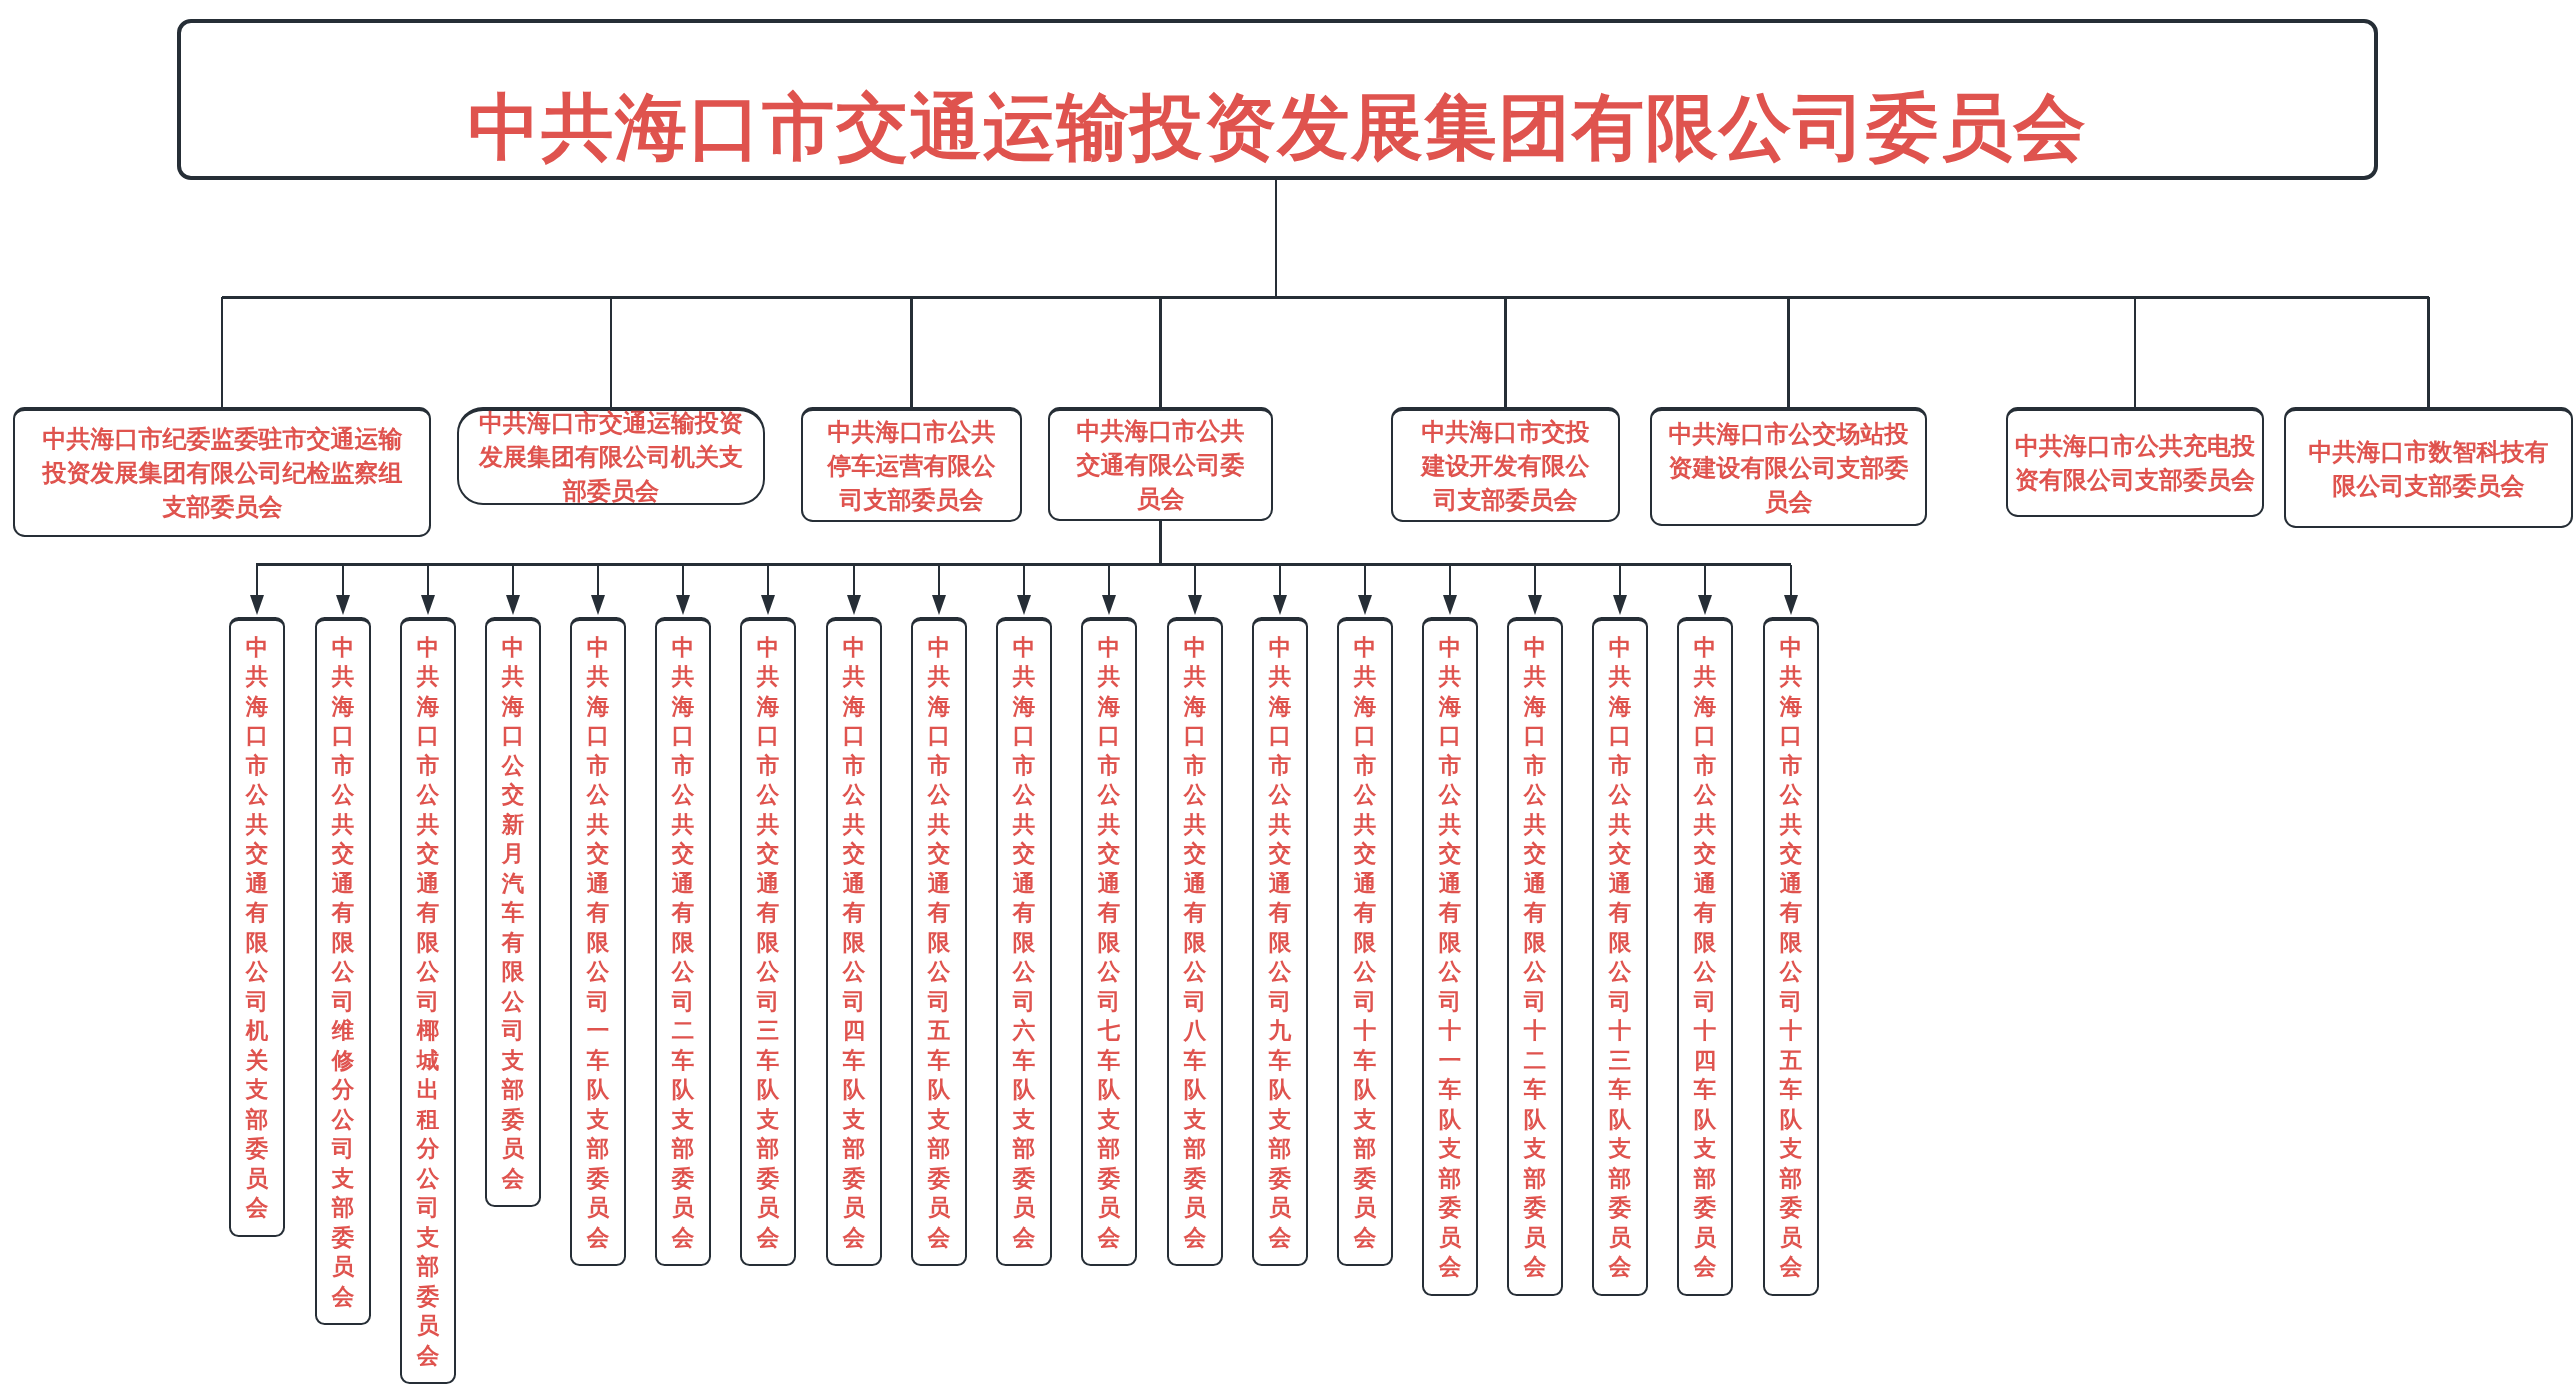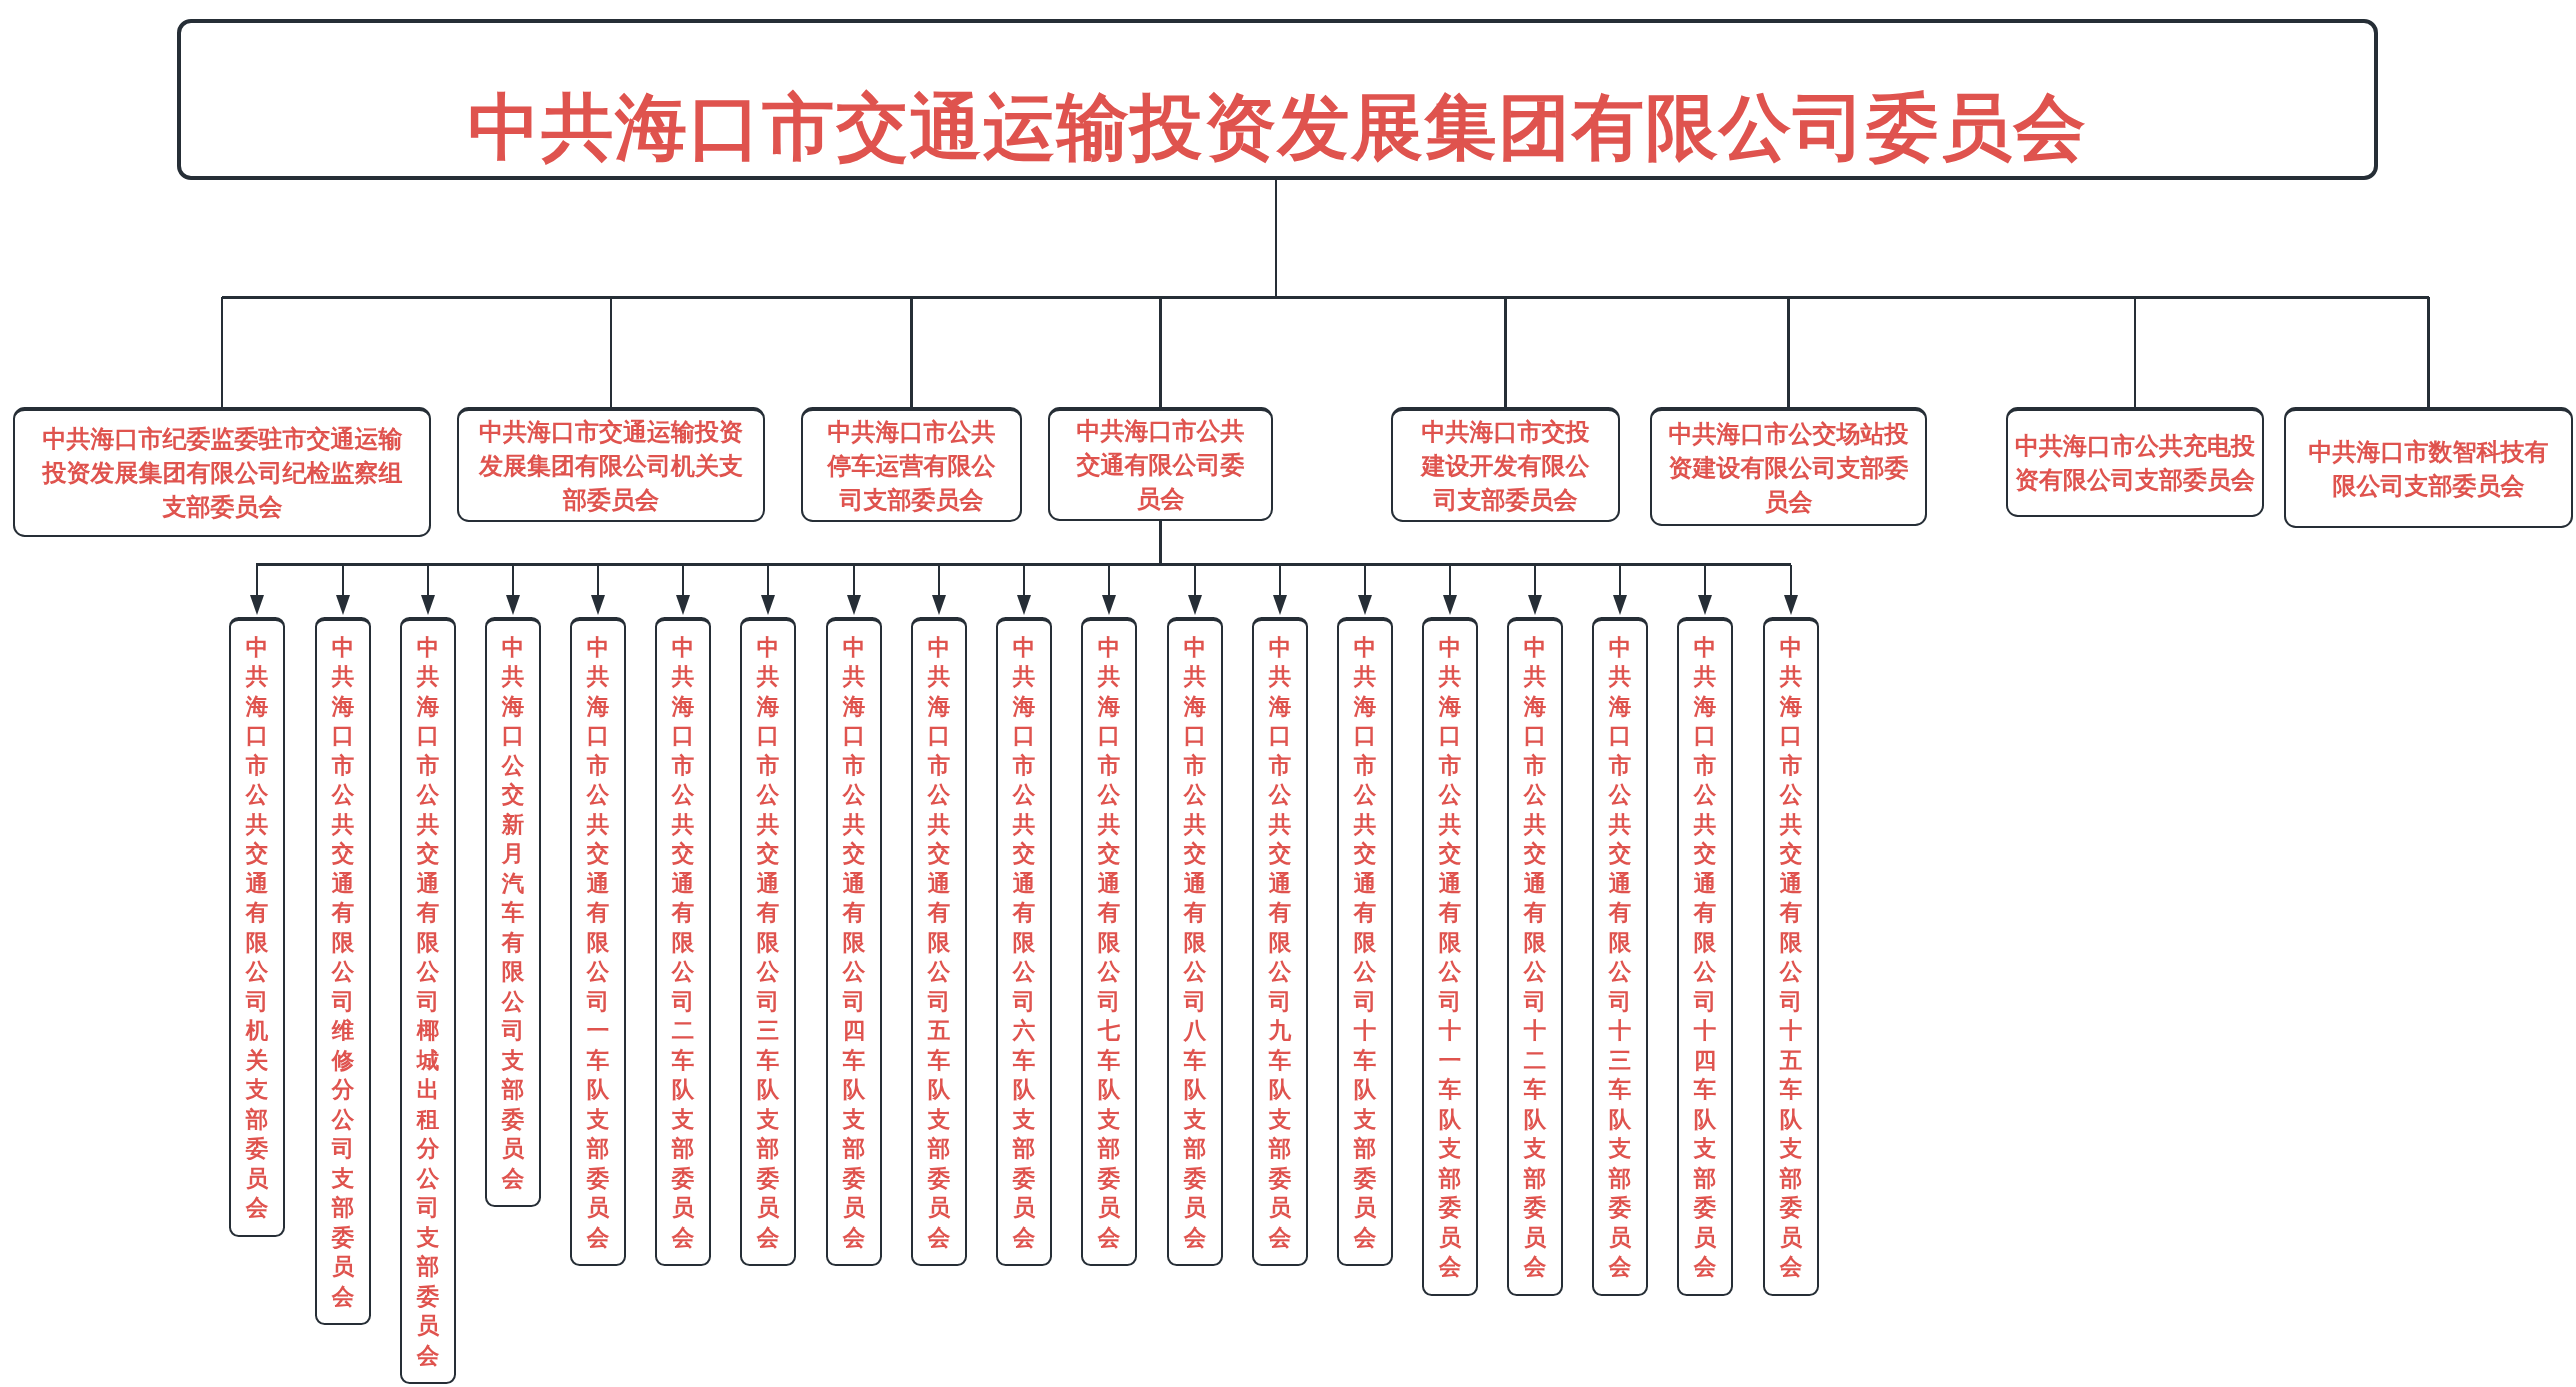--- a/index.html
+++ b/index.html
@@ -90,21 +90,21 @@
   <div class="root-box">
     <span>中共海口市交通运输投资发展集团有限公司委员会</span>
   </div>
 
   <div class="cline" style="left:1275px; top:180px; width:2.1px; height:118px;"></div>
   <div class="cline" style="left:222px; top:296px; width:2207px; height:2.7px;"></div>
 
   <div class="l2box" style="left:13.4px; width:418px; height:130px; padding:0 21.4px;">
     <span>中共海口市纪委监委驻市交通运输投资发展集团有限公司纪检监察组支部委员会</span>
   </div>
-  <div class="l2box" style="left:457px; width:308px; height:115px; padding:0 16px;">
+  <div class="l2box" style="left:457px; width:308px; height:98px; padding:0 16px;border-radius:26px;">
     <span>中共海口市交通运输投资发展集团有限公司机关支部委员会</span>
   </div>
   <div class="l2box" style="left:801px; width:221px; height:115px; padding:0 21.4px;">
     <span>中共海口市公共停车运营有限公司支部委员会</span>
   </div>
   <div class="l2box" style="left:1048px; width:225px; height:114px; padding:0 20px;">
     <span>中共海口市公共交通有限公司委员会</span>
   </div>
   <div class="l2box" style="left:1391px; width:229px; height:115px; padding:0 26px;">
     <span>中共海口市交投建设开发有限公司支部委员会</span>

